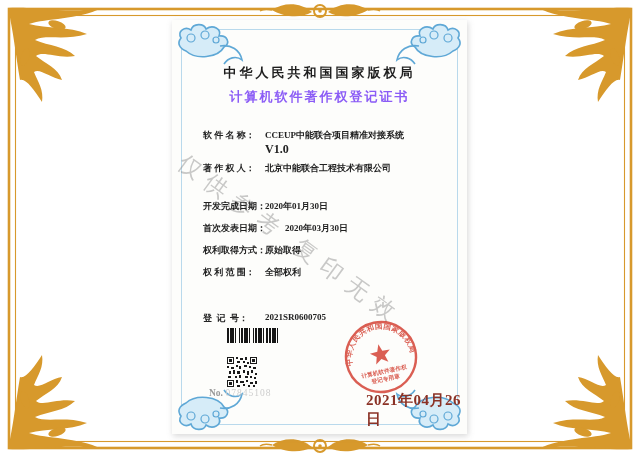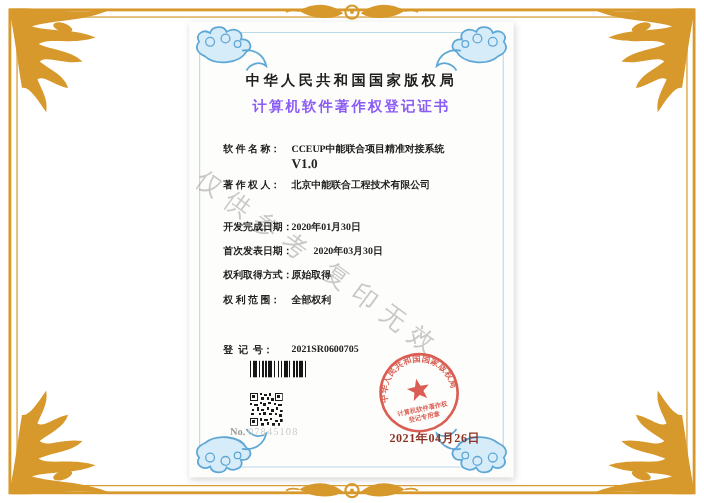--- a/index.html
+++ b/index.html
@@ -50,21 +50,21 @@
       #161616 8px 9px,#fdfdfb 9px 11.5px,
       #161616 11.5px 13px,#fdfdfb 13px 14px);
   }
   .qr{position:absolute;left:55px;top:337px;width:30px;height:30px;}
   .serial{position:absolute;left:37px;top:368px;font-size:9.5px;}
   .serial .pfx{color:#9a9a9a;font-weight:bold;text-align:center;}
   .serial .num{color:#cdcdcd;letter-spacing:1px;}
   
   .seal{position:absolute;left:171px;top:299px;width:76px;height:76px;opacity:.92;mix-blend-mode:multiply;}
   .seal-date{
-    position:absolute;left:182px;top:371px;font-size:11px;font-weight:bold;
+    position:absolute;left:194px;top:371px;font-size:15px;font-weight:bold;
     color:#8b3226;letter-spacing:.5px;
   }
 </style>
 </head>
 <body>
 
 <svg class="frame-svg" viewBox="0 0 640 457">
   <defs>
     <g id="gcorner" fill="#D7992C">
       <path d="M3,3 C28,1 62,9 97,3 C72,15 42,13 24,19 C42,24 64,21 82,29

